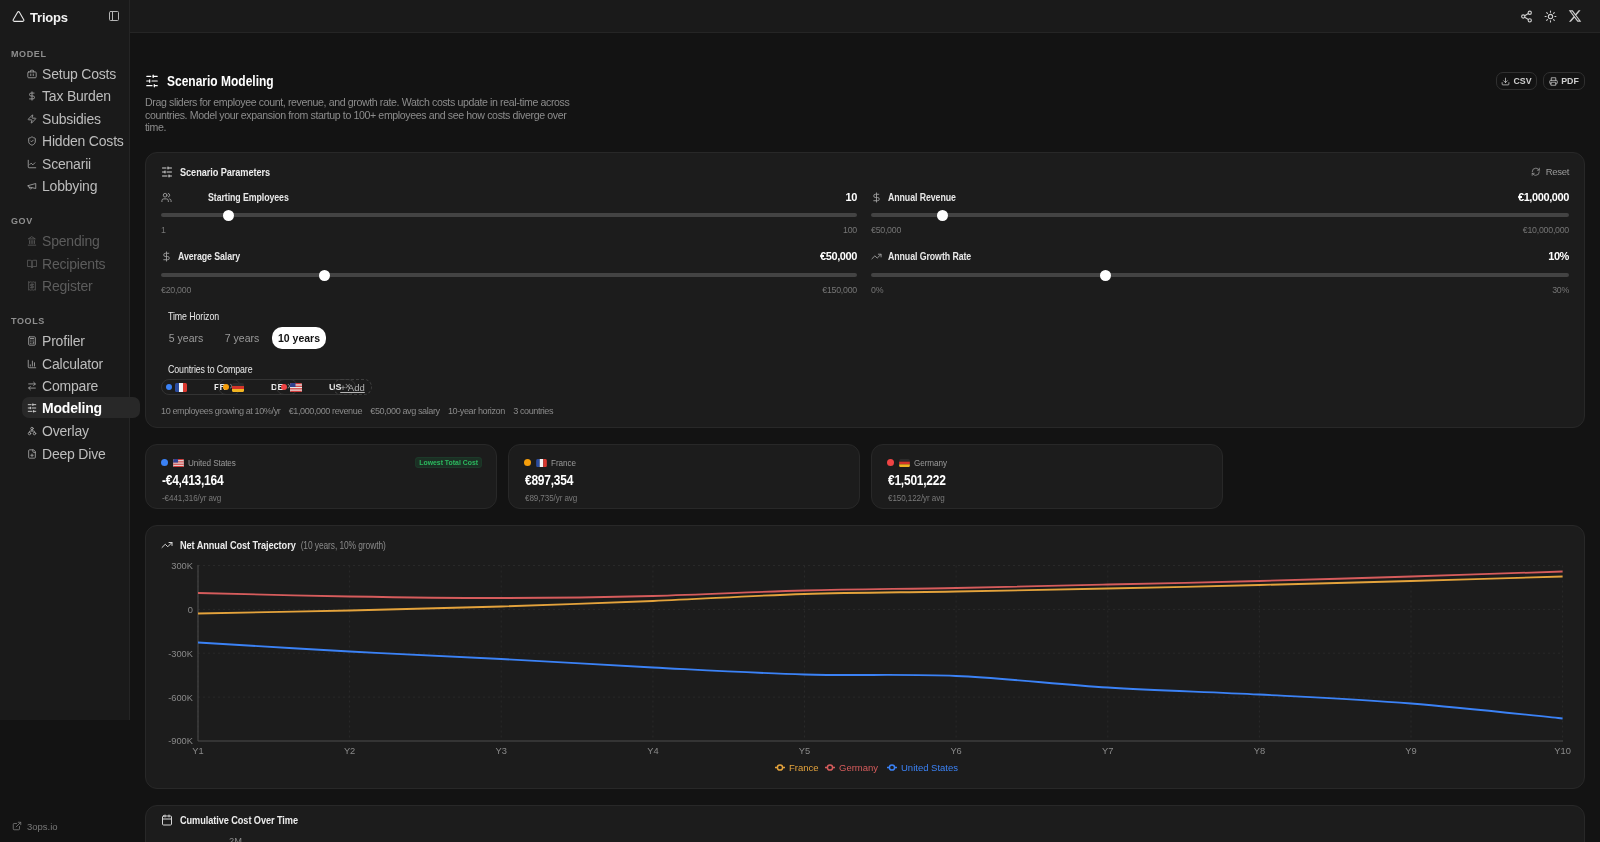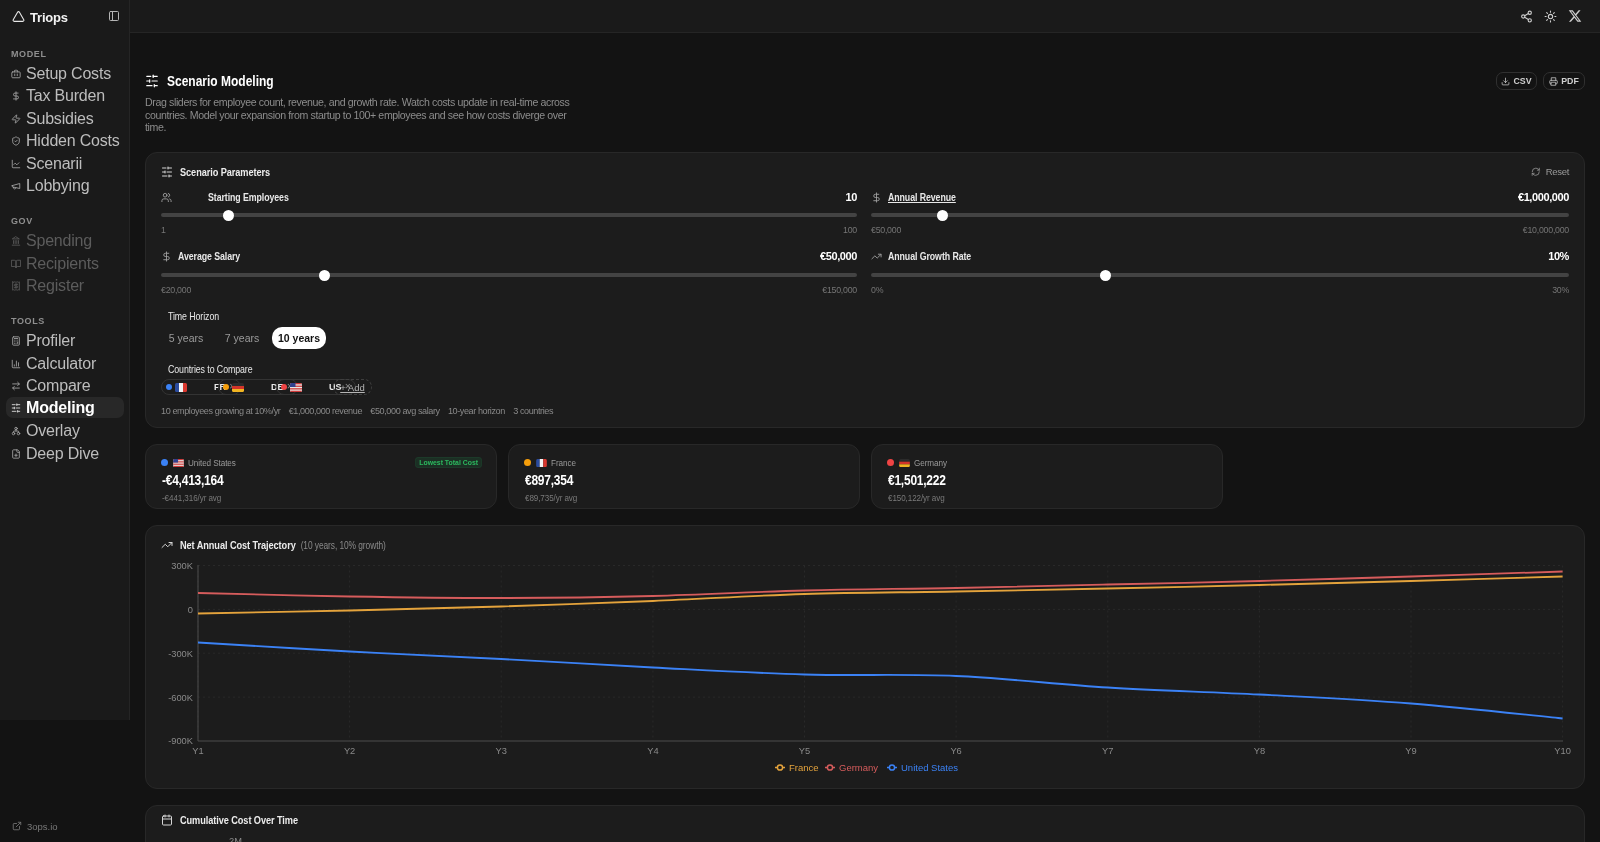--- a/index.html
+++ b/index.html
@@ -13,21 +13,21 @@
 #topbar .icons { position:absolute; right:18px; top:0; height:32px; display:flex; align-items:center; gap:11px; color:#cfcfcf; }
 #topbar .icons .ibtn { width:13px; height:13px; }
 
 
 #sidebar { position:absolute; left:0; top:0; width:130px; height:720px; background:#1a1a1a; border-right:1px solid #252525; }
 #logo { position:absolute; left:0; top:0; width:100%; height:33px; }
 #logo .tri { position:absolute; left:12px; top:10px; width:13px; height:13px; color:#e8e8e8; }
 #logo .name { position:absolute; left:30px; top:10px; font-size:13px; font-weight:bold; color:#f2f2f2; letter-spacing:-0.2px; }
 #logo .panel { position:absolute; left:108px; top:10px; width:12px; height:12px; color:#b5b5b5; }
 .navlabel { position:absolute; left:11px; font-size:9px; font-weight:bold; letter-spacing:0.6px; color:#8f8f8f; }
-.navitem { position:absolute; left:6px; width:118px; height:21px; display:flex; align-items:center; gap:5px; padding-left:5px; border-radius:7px; color:#bdbdbd; font-size:16px; letter-spacing:-0.2px; }
+.navitem { position:absolute; left:22px; width:118px; height:21px; display:flex; align-items:center; gap:5px; padding-left:5px; border-radius:7px; color:#bdbdbd; font-size:14px; letter-spacing:-0.2px; }
 .navitem svg { width:10px; height:10px; flex:none; color:#a8a8a8; }
 .navitem.dim { color:#5c5c5c; }
 .navitem.dim svg { color:#5c5c5c; }
 .navitem.active { background:#282828; color:#ffffff; font-weight:bold; }
 .navitem.active svg { color:#e8e8e8; }
 #sidefoot { position:absolute; left:12px; top:821px; display:flex; align-items:flex-start; gap:5px; color:#787878; font-size:9.5px; }
 #sidefoot svg { width:10px; height:10px; }
 
 
 #pgtitle { position:absolute; left:145px; top:72px; display:flex; align-items:center; gap:8px; color:#fff; }
@@ -292,21 +292,21 @@
       <path d="M16 3.13a4 4 0 0 1 0 7.75"></path>
     </svg>
     <span class="sqz">Starting Employees</span>
   </div>
 <div class="sldval" style="right:743px; top:191px;">10</div>
 <div class="track" style="left:161px; top:213px; width:696px;"></div>
 <div class="thumb" style="left:223px; top:210px;"></div>
 <div class="mm" style="left:161px; top:225px;">1</div>
 <div class="mm" style="left:161px; top:225px; width:696px; text-align:right;">100</div>
 
-<div class="sldlabel" style="left:871px; top:191px;text-decoration:underline;">
+<div class="sldlabel" style="left:871px; top:191px;">
     <svg viewBox="0 0 24 24" fill="none" stroke="currentColor" stroke-width="2" stroke-linecap="round" stroke-linejoin="round">
       <line x1="12" y1="2" x2="12" y2="22"></line>
       <path d="M17 5H9.5a3.5 3.5 0 0 0 0 7h5a3.5 3.5 0 0 1 0 7H6"></path>
     </svg>
     <span class="sqz">Annual Revenue</span>
   </div>
 <div class="sldval" style="right:31px; top:191px;">€1,000,000</div>
 <div class="track" style="left:871px; top:213px; width:698px;"></div>
 <div class="thumb" style="left:937px; top:210px;"></div>
 <div class="mm" style="left:871px; top:225px;">€50,000</div>

